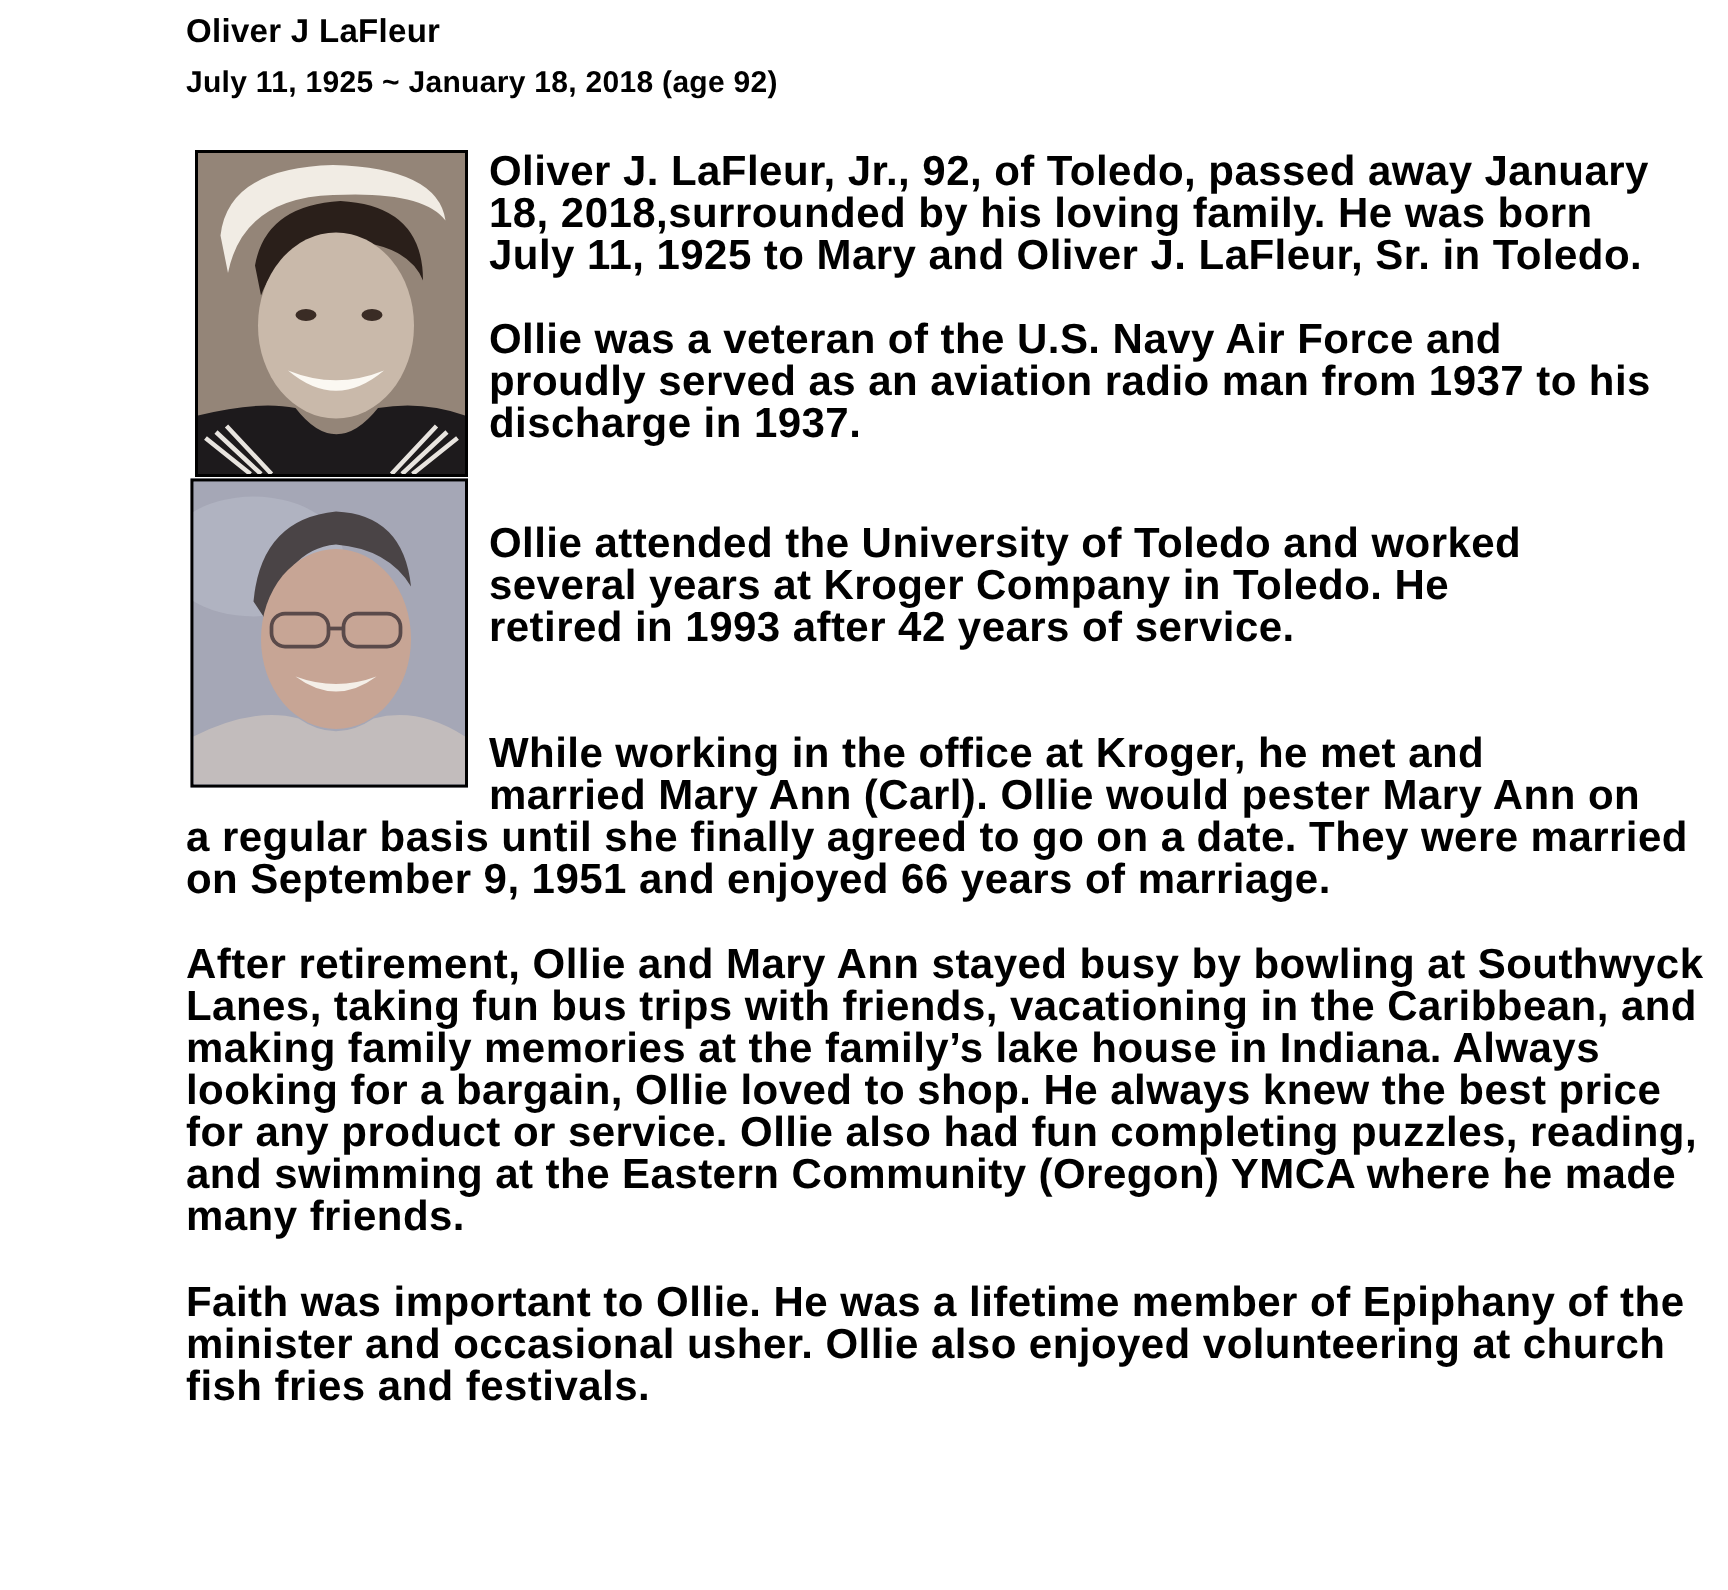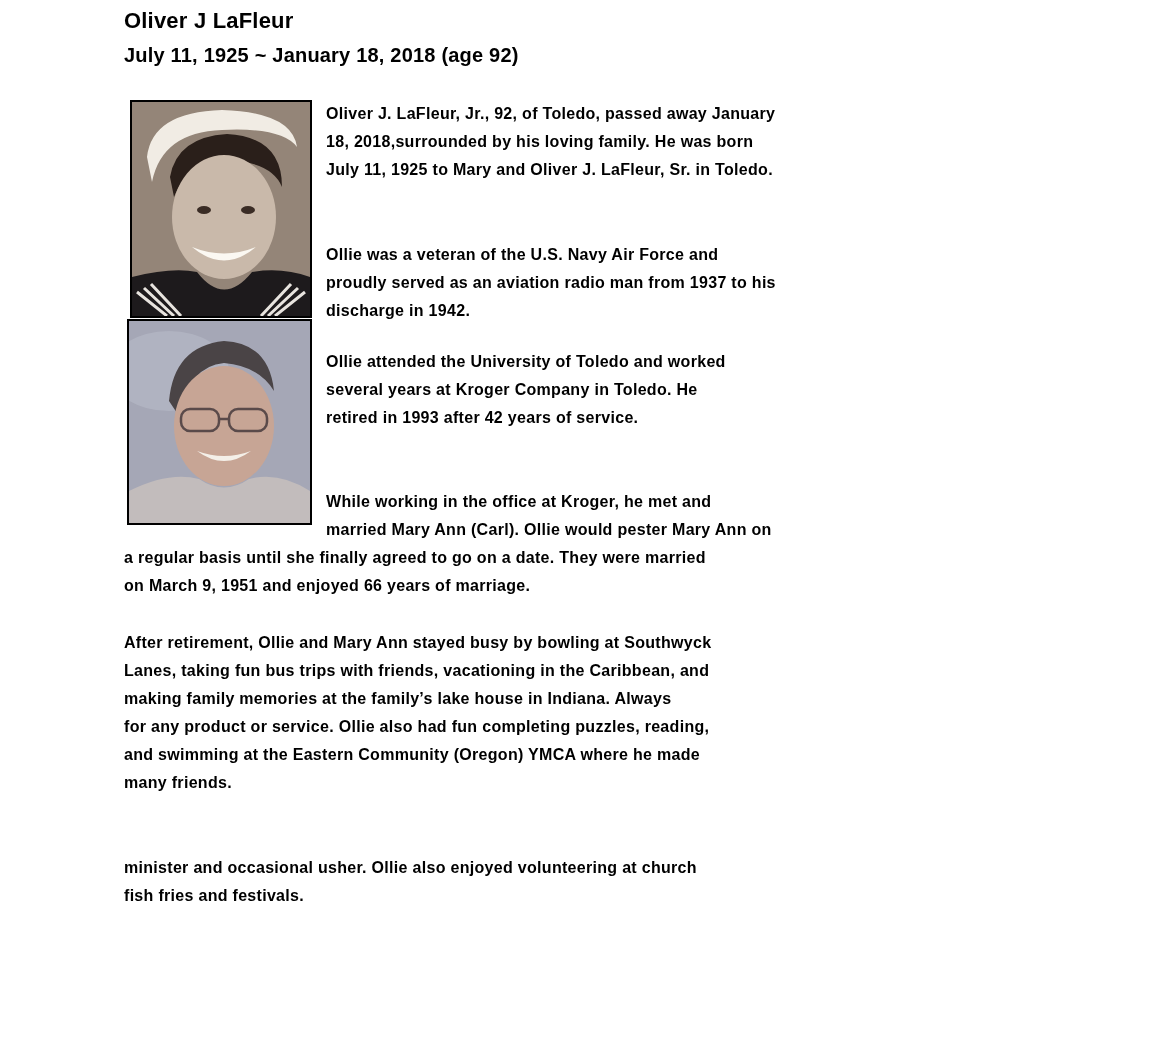--- a/index.html
+++ b/index.html
@@ -3,23 +3,23 @@
 <meta charset="utf-8">
 <style>
   html, body { margin: 0; padding: 0; background: #ffffff; }
   body { width: 1152px; height: 1060px; position: relative; overflow: hidden;
          font-family: "Liberation Sans", sans-serif; color: #000; }
   .title { position: absolute; left: 124px; top: 8px; font-size: 22px; font-weight: bold; letter-spacing: 0.2px; margin: 0; }
   .dates { position: absolute; left: 124px; top: 44px; font-size: 20px; font-weight: bold; margin: 0; letter-spacing: 0.2px; }
   .photo { position: absolute; border: 2px solid #000; box-sizing: border-box; overflow: hidden; }
   .photo-young { left: 130px; top: 100px; width: 182px; height: 218px; background: #8e7f72; }
   .photo-old { left: 127px; top: 319px; width: 185px; height: 206px; background: #a5a7b6; }
-  .para { position: absolute; font-size: 16px; font-weight: bold; line-height: 28px; margin: 0; letter-spacing: 0.3px; }
+  .para { position: absolute; font-size: 28px; font-weight: bold; line-height: 28px; margin: 0; letter-spacing: 0.3px; }
   .p1 { left: 326px; top: 100px; width: 670px; }
-  .p2 { left: 326px; top: 212px; width: 670px; margin-top: 29px; }
+  .p2 { left: 326px; top: 212px; width: 670px; }
   .p3 { left: 326px; top: 348px; width: 670px; }
   .p4 { left: 124px; top: 488px; width: 870px; text-indent: 0; }
   .p5 { left: 124px; top: 629px; width: 870px; }
   .p6 { left: 124px; top: 854px; width: 870px; }
   .line { display: block; white-space: nowrap; }
   .indent { padding-left: 202px; }
   svg { display: block; }
 </style>
 </head>
 <body>
@@ -67,41 +67,43 @@
 
 <p class="para p1">
   <span class="line">Oliver J. LaFleur, Jr., 92, of Toledo, passed away January</span>
   <span class="line">18, 2018,surrounded by his loving family. He was born</span>
   <span class="line">July 11, 1925 to Mary and Oliver J. LaFleur, Sr. in Toledo.</span>
 </p>
 
 <p class="para p2">
   <span class="line">Ollie was a veteran of the U.S. Navy Air Force and</span>
   <span class="line">proudly served as an aviation radio man from 1937 to his</span>
-  <span class="line">discharge in 1942.</span>
+  <span class="line">discharge in 1937.</span>
 </p>
 
 <p class="para p3">
   <span class="line">Ollie attended the University of Toledo and worked</span>
   <span class="line">several years at Kroger Company in Toledo. He</span>
   <span class="line">retired in 1993 after 42 years of service.</span>
 </p>
 
 <p class="para p4">
   <span class="line indent">While working in the office at Kroger, he met and</span>
   <span class="line indent">married Mary Ann (Carl). Ollie would pester Mary Ann on</span>
   <span class="line">a regular basis until she finally agreed to go on a date. They were married</span>
-  <span class="line">on March 9, 1951 and enjoyed 66 years of marriage.</span>
+  <span class="line">on September 9, 1951 and enjoyed 66 years of marriage.</span>
 </p>
 
 <p class="para p5">
   <span class="line">After retirement, Ollie and Mary Ann stayed busy by bowling at Southwyck</span>
   <span class="line">Lanes, taking fun bus trips with friends, vacationing in the Caribbean, and</span>
   <span class="line">making family memories at the family’s lake house in Indiana. Always</span>
+  <span class="line">looking for a bargain, Ollie loved to shop. He always knew the best price</span>
   <span class="line">for any product or service. Ollie also had fun completing puzzles, reading,</span>
   <span class="line">and swimming at the Eastern Community (Oregon) YMCA where he made</span>
   <span class="line">many friends.</span>
 </p>
 
 <p class="para p6">
+  <span class="line">Faith was important to Ollie. He was a lifetime member of Epiphany of the</span>
   <span class="line">minister and occasional usher. Ollie also enjoyed volunteering at church</span>
   <span class="line">fish fries and festivals.</span>
 </p>
 
 </body></html>

